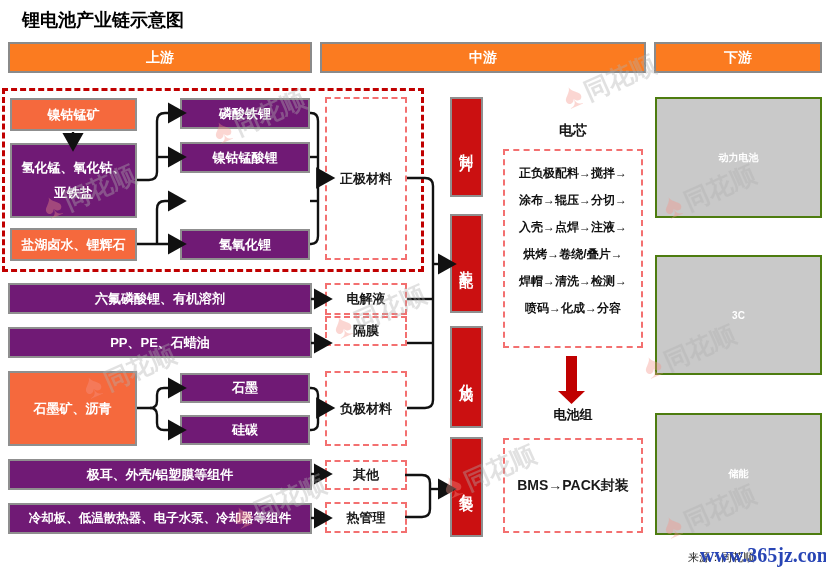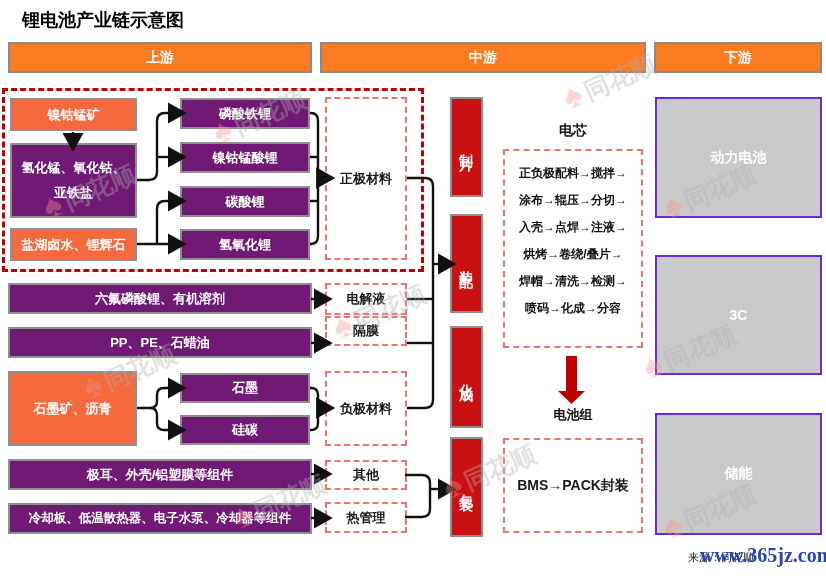--- a/index.html
+++ b/index.html
@@ -6,21 +6,21 @@
   #stage{
     position:relative;width:826px;height:578px;background:#fff;overflow:hidden;
     font-family:"Liberation Sans","DejaVu Sans",sans-serif;
   }
   .abs{position:absolute;box-sizing:border-box;}
   .flexc{display:flex;align-items:center;justify-content:center;text-align:center;}
   .hdr{background:#FB7B20;border:2px solid #8a8a8a;color:#fff;font-weight:bold;font-size:14px;}
   .box-red{background:#701a75;border:2px solid #8f8f8f;color:#fff;font-weight:bold;font-size:13px;}
   .box-orange{background:#F5693D;border:2px solid #8f8f8f;color:#fff;font-weight:bold;font-size:13px;}
   .box-dashed{background:#fff;border:2px dashed #F37070;color:#1a1a1a;font-weight:bold;font-size:13px;}
-  .box-gray{background:#C9C9C9;border:2px solid #6d28d9;color:#fff;font-weight:bold;font-size:14px;}
+  .box-gray{background:#C9C9C9;border:2px solid #4d7c0f;color:#fff;font-weight:bold;font-size:10px;}
   .proc{background:#CB1011;border:2px solid #8f8f8f;color:#fff;font-weight:bold;font-size:14px;
         writing-mode:vertical-rl;text-orientation:upright;letter-spacing:4px;}
   .outer-dash{border:3px dashed #C00000;background:transparent;}
   .cell-lines{font-size:12px;font-weight:bold;color:#111;line-height:27px;text-align:center;padding-top:9px;}
   .lbl{font-weight:bold;color:#111;font-size:14px;}
   .wm{position:absolute;pointer-events:none;transform:rotate(-24deg);white-space:nowrap;z-index:6;}
   .wm .sp{font-size:34px;color:rgba(244,148,138,0.38);}
   .wm .tx{font-size:25px;font-weight:bold;color:rgba(175,175,175,0.38);margin-left:4px;}
   .title{font-size:18px;font-weight:bold;color:#000;}
   .src{font-size:11px;color:#222;}
@@ -39,21 +39,20 @@
   <div class="abs flexc hdr" style="left:654px;top:42px;width:168px;height:31px;">下游</div>
 
   <div class="abs outer-dash" style="left:2px;top:88px;width:422px;height:184px;"></div>
 
   <div class="abs flexc box-orange" style="left:10px;top:98px;width:127px;height:33px;">镍钴锰矿</div>
   <div class="abs flexc box-red" style="left:10px;top:143px;width:127px;height:75px;padding:12px 8px;line-height:1.9;">氢化锰、氧化钴、亚铁盐</div>
   <div class="abs flexc box-orange" style="left:10px;top:228px;width:127px;height:33px;">盐湖卤水、锂辉石</div>
 
   <div class="abs flexc box-red" style="left:180px;top:98px;width:130px;height:31px;">磷酸铁锂</div>
   <div class="abs flexc box-red" style="left:180px;top:142px;width:130px;height:31px;">镍钴锰酸锂</div>
-  <div class="abs flexc box-red" style="left:180px;top:186px;width:130px;height:31px;">碳酸锂</div>
   <div class="abs flexc box-red" style="left:180px;top:229px;width:130px;height:31px;">氢氧化锂</div>
 
   <div class="abs flexc box-red" style="left:8px;top:283px;width:304px;height:31px;">六氟磷酸锂、有机溶剂</div>
   <div class="abs flexc box-red" style="left:8px;top:327px;width:304px;height:31px;">PP、PE、石蜡油</div>
   <div class="abs flexc box-orange" style="left:8px;top:371px;width:129px;height:75px;">石墨矿、沥青</div>
   <div class="abs flexc box-red" style="left:180px;top:373px;width:130px;height:30px;">石墨</div>
   <div class="abs flexc box-red" style="left:180px;top:415px;width:130px;height:30px;">硅碳</div>
   <div class="abs flexc box-red" style="left:8px;top:459px;width:304px;height:31px;">极耳、外壳/铝塑膜等组件</div>
   <div class="abs flexc box-red" style="left:8px;top:503px;width:304px;height:31px;font-size:12.5px;">冷却板、低温散热器、电子水泵、冷却器等组件</div>
 

